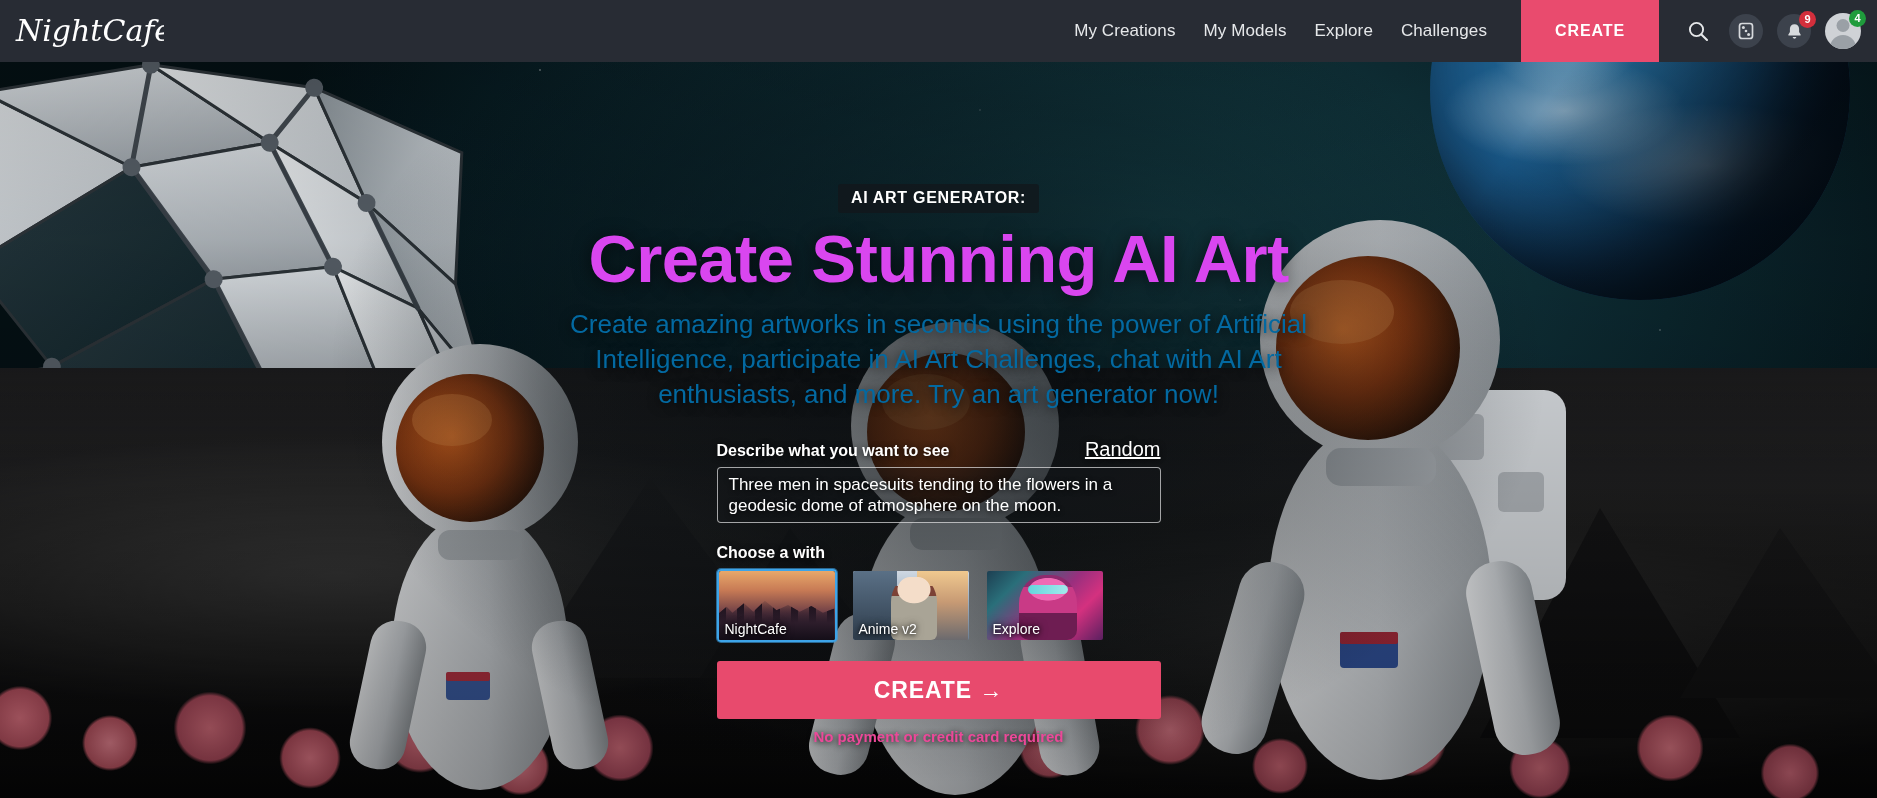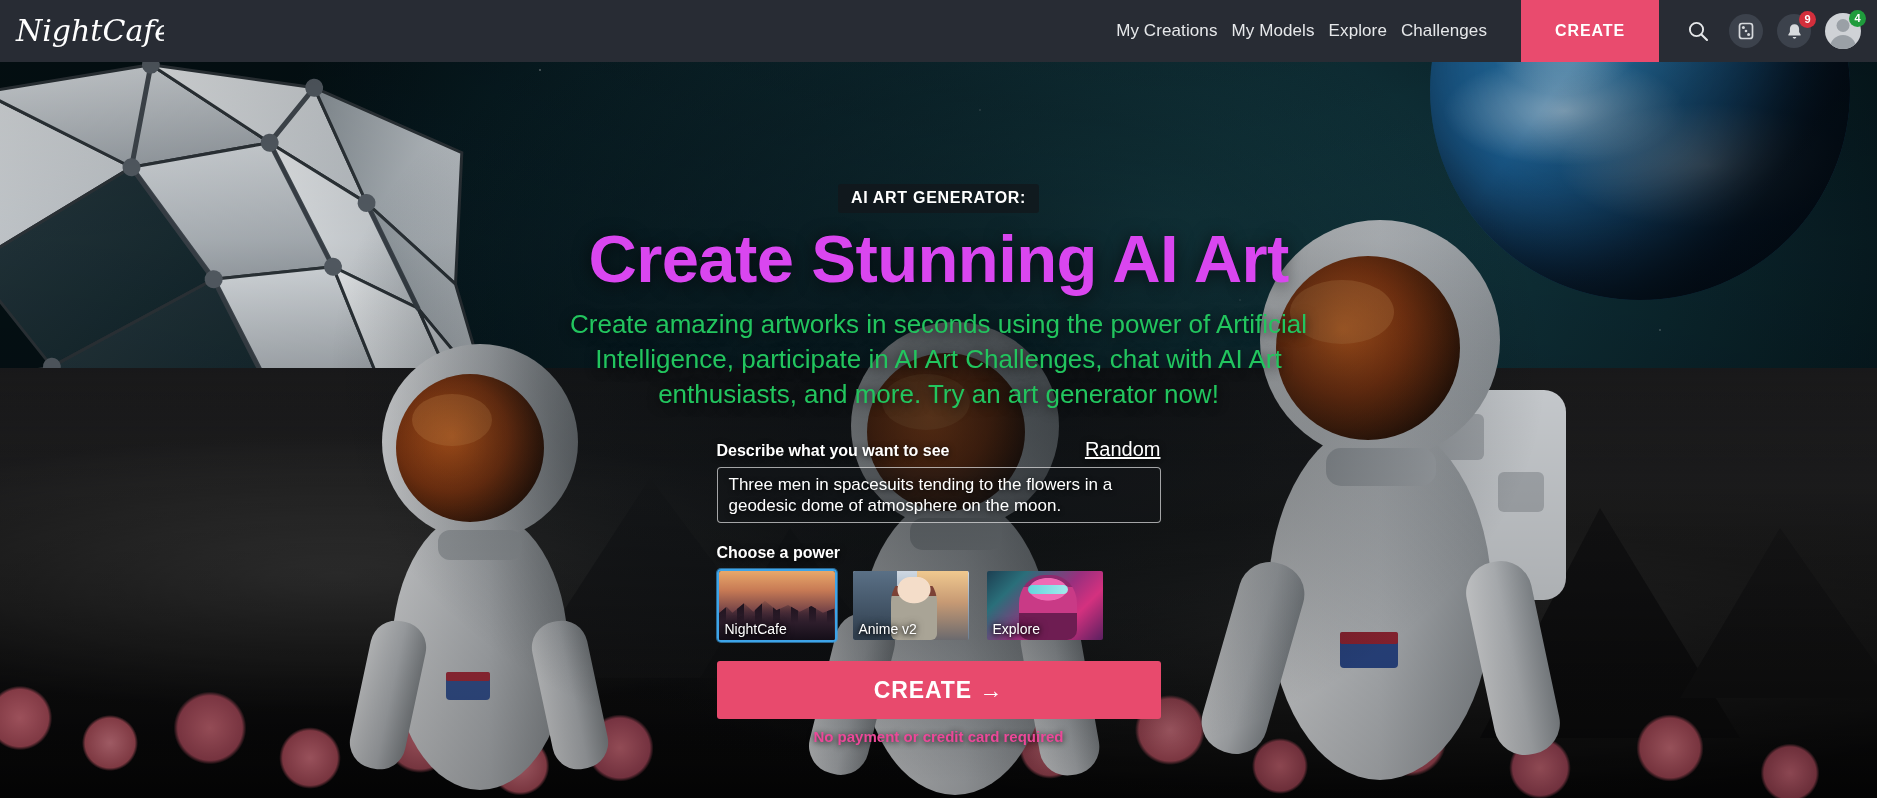--- a/index.html
+++ b/index.html
@@ -175,21 +175,21 @@
     display: flex;
     align-items: center;
     cursor: pointer;
   }
   .logo svg { display: block; }
 
   .nav-links {
     margin-left: auto;
     display: flex;
     align-items: center;
-    gap: 14px;
+    gap: 28px;
     height: 100%;
   }
   .nav-link {
     color: #e6e8ea;
     font-size: 17px;
     letter-spacing: .1px;
     cursor: pointer;
     white-space: nowrap;
   }
 
@@ -298,21 +298,21 @@
     font-weight: bold;
     letter-spacing: -.6px;
     line-height: 1.08;
     text-shadow: 0 2px 18px rgba(0,0,0,.65);
   }
 
   .subhead {
     margin-top: 12px;
     width: 740px;
     text-align: center;
-    color: #22c55e;
+    color: #0369a1;
     font-size: 26px;
     line-height: 1.33;
     text-shadow: 0 2px 12px rgba(0,0,0,.75);
   }
 
   
   .form {
     width: 444px;
     margin-top: 27px;
   }
@@ -715,21 +715,21 @@
 
     <div class="form">
 
       <div class="form-row">
         <span class="form-label">Describe what you want to see</span>
         <span class="random-link">Random</span>
       </div>
 
       <textarea class="prompt-box" placeholder="Describe what you want to see" style="">Three men in spacesuits tending to the flowers in a geodesic dome of atmosphere on the moon.</textarea>
 
-      <div class="styles-label">Choose a power</div>
+      <div class="styles-label">Choose a with</div>
 
       <div class="styles">
 
         <div class="style-card selected">
           <div class="style-thumb thumb-nightcafe"></div>
           <span class="style-name">NightCafe</span>
         </div>
 
         <div class="style-card">
           <div class="style-thumb thumb-anime">

